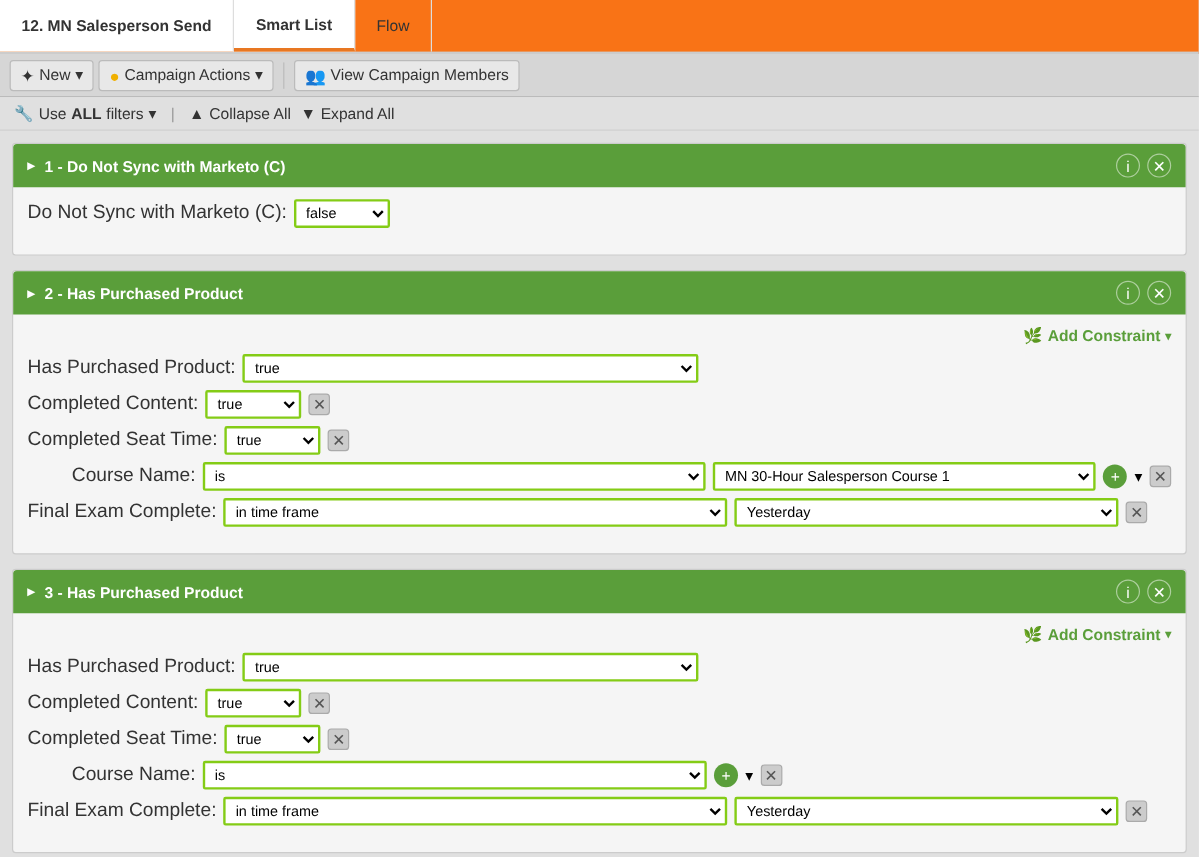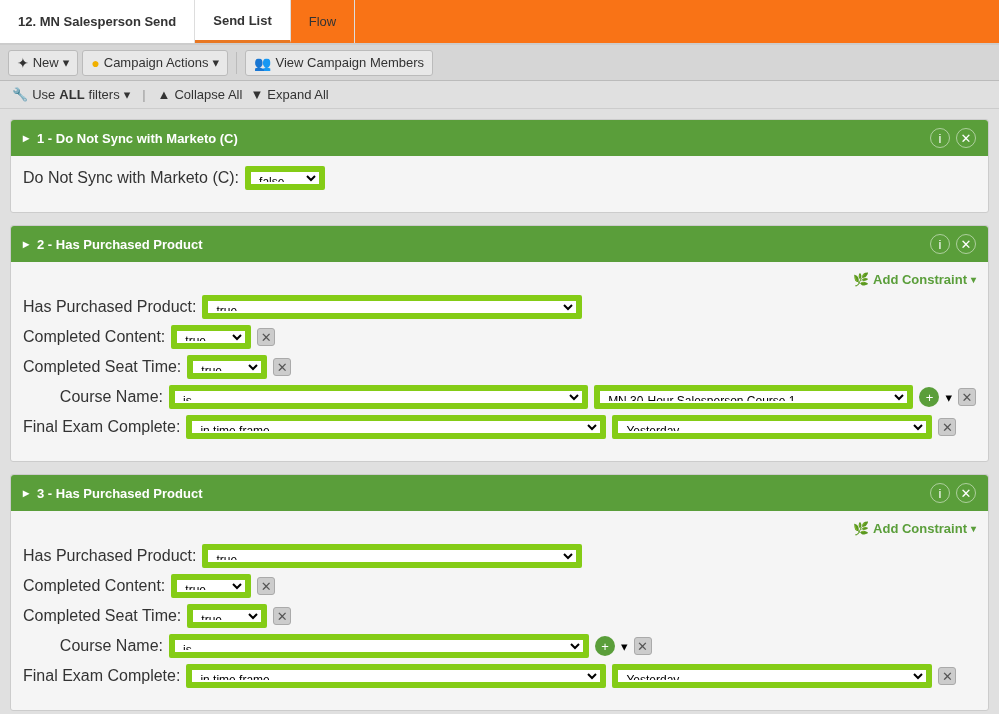--- a/index.html
+++ b/index.html
@@ -154,21 +154,21 @@
       gap: 6px;
     }
     .field-label {
       font-size: 16px;
       color: #333;
       white-space: nowrap;
       text-align: right;
       min-width: 140px;
     }
     .field-select {
-      border: 6px solid #84cc16;
+      border: 2px solid #84cc16;
       background: white;
       border-radius: 2px;
       padding: 2px 4px;
       font-size: 12px;
       cursor: pointer;
       height: 24px;
     }
     .field-select-narrow {
       width: 80px;
     }
@@ -210,21 +210,21 @@
     }
   </style>
 </head>
 <body>
 
 <div class="tab-bar">
   <div class="tab campaign-title">
     <span>12. MN Salesperson Send</span>
   </div>
   <div class="tab active">
-    <span>Send List</span>
+    <span>Smart List</span>
   </div>
   <div class="tab">
     <span>Flow</span>
   </div>
 </div>
 
 <div class="toolbar">
   <div class="toolbar-btn">
     <span class="icon">✦</span>
     <span>New</span>

